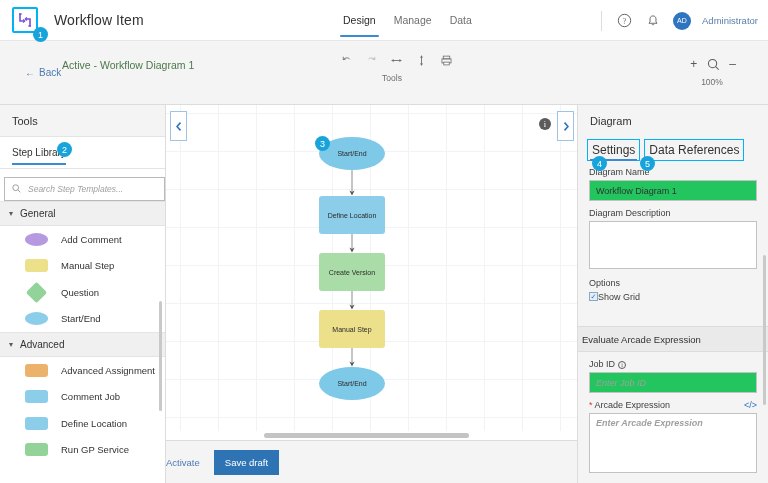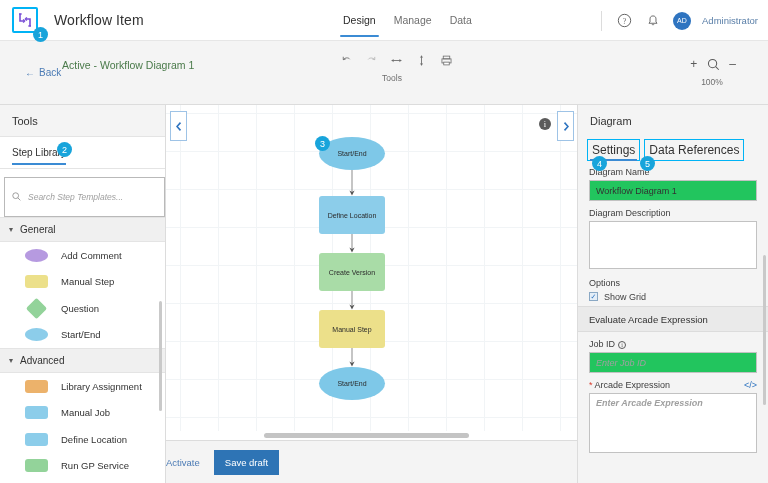--- a/index.html
+++ b/index.html
@@ -64,21 +64,21 @@
     position:absolute; left:0; top:105px; width:166px; bottom:0;
     background:#ffffff; border-right:1px solid #dcdcdc;
   }
   .sidebar-head {
     height:32px; background:#f4f4f4; display:flex; align-items:center;
     padding-left:12px; font-size:11px; color:#323232; border-bottom:1px solid #e4e4e4;
   }
   .tabbar { height:32px; display:flex; align-items:center; padding-left:12px; position:relative; border-bottom:1px solid #e4e4e4; background:#fff;}
   .lib-tab { font-size:10px; color:#323232; position:relative; padding-bottom:7px; padding-top:7px; cursor:pointer;}
   .lib-tab:after { content:""; position:absolute; left:0; right:0; bottom:0; height:2.5px; background:#3b8bd4;}
-  .search-wrap { margin:8px 0 0 4px; height:40px; border:1px solid #b9b9b9; background:#fff; display:flex; align-items:center; padding:8px 6px;}
+  .search-wrap { margin:8px 0 0 4px; height:24px; border:1px solid #b9b9b9; background:#fff; display:flex; align-items:center; padding:8px 6px;}
   .search-input { border:0; outline:0; font-size:8.5px; color:#888; flex:1; font-family:inherit; background:transparent; margin-left:6px;}
   .search-input::placeholder { color:#a0a0a0; font-style:italic;}
   .group-head {
     height:25px; background:#f0f0f0; display:flex; align-items:center; gap:7px;
     padding-left:9px; font-size:10px; color:#323232; border-top:1px solid #e4e4e4; border-bottom:1px solid #e4e4e4;
   }
   .chev { font-size:8px; color:#5b5b5b;}
   .step-list { }
   .step-item { height:26.5px; display:flex; align-items:center; padding-left:25px; gap:13px; cursor:pointer;}
   .swatch { width:23px; height:13px; border-radius:3px; flex:none;}
@@ -140,26 +140,26 @@
   .text-input {
     width:100%; height:21px; border:1px solid #c2c2c2; background:#22c55e; font-size:9px;
     padding:0 6px; font-family:inherit; color:#323232; outline:none;
   }
   .text-input::placeholder { color:#a0a0a0; font-style:italic; }
   .text-area {
     width:100%; height:48px; border:1px solid #c2c2c2; background:#fff; font-size:9px;
     padding:4px 6px; font-family:inherit; color:#323232; outline:none; resize:none;
   }
   .text-area::placeholder { color:#a0a0a0; font-style:italic;}
-  .opt-row { display:flex; gap:6px; margin-top:4px;}
+  .opt-row { display:flex; margin-top:4px;}
   .checkbox { width:9px; height:9px; border:1px solid #8aa8c4; background:#e4eef7; display:flex; align-items:center; justify-content:center;}
   .check-mark { color:#2f74c0; font-size:7px; line-height:1;}
   .opt-text { font-size:9px; color:#3d3d3d;}
-  .sect-head { margin-top:4px; height:26px; background:#eaeaea; border-top:1px solid #dcdcdc; border-bottom:1px solid #dcdcdc;
-               display:flex; align-items:center; padding-left:11px; font-size:9.5px; color:#323232;}
+  .sect-head { margin-top:24px; height:26px; background:#eaeaea; border-top:1px solid #dcdcdc; border-bottom:1px solid #dcdcdc;
+               display:flex; align-items:center; padding-left:4px; font-size:9.5px; color:#323232;}
   .lbl-row { display:flex; align-items:center; justify-content:space-between;}
   .req-star { color:#d83a2b; margin-right:2px;}
   .code-icon { font-size:9px; color:#2f74c0; cursor:pointer;}
   .info-i { display:inline-flex; width:8px; height:8px; border-radius:50%; border:1px solid #5b5b5b; color:#5b5b5b;
             font-size:6px; align-items:center; justify-content:center; margin-left:3px; font-family:"Liberation Serif",serif;}
   .rpanel-scroll { position:absolute; right:2px; top:150px; width:3px; height:150px; background:#c9c9c9; border-radius:2px;}
 
   
   .callout {
     position:absolute; width:15px; height:15px; border-radius:50%; background:#18a4db; color:#fff;
@@ -308,25 +308,25 @@
       </div>
     </div>
 
     <div class="group-head">
       <span class="chev">▾</span>
       <span>Advanced</span>
     </div>
     <div class="step-list">
       <div class="step-item">
         <span class="swatch" style="background:#ecb26b"></span>
-        <span class="step-label">Library Assignment</span>
+        <span class="step-label">Advanced Assignment</span>
       </div>
       <div class="step-item">
         <span class="swatch" style="background:#8ccdea"></span>
-        <span class="step-label">Manual Job</span>
+        <span class="step-label">Comment Job</span>
       </div>
       <div class="step-item">
         <span class="swatch" style="background:#8ccdea"></span>
         <span class="step-label">Define Location</span>
       </div>
       <div class="step-item">
         <span class="swatch" style="background:#93d39a"></span>
         <span class="step-label">Run GP Service</span>
       </div>
     </div>

